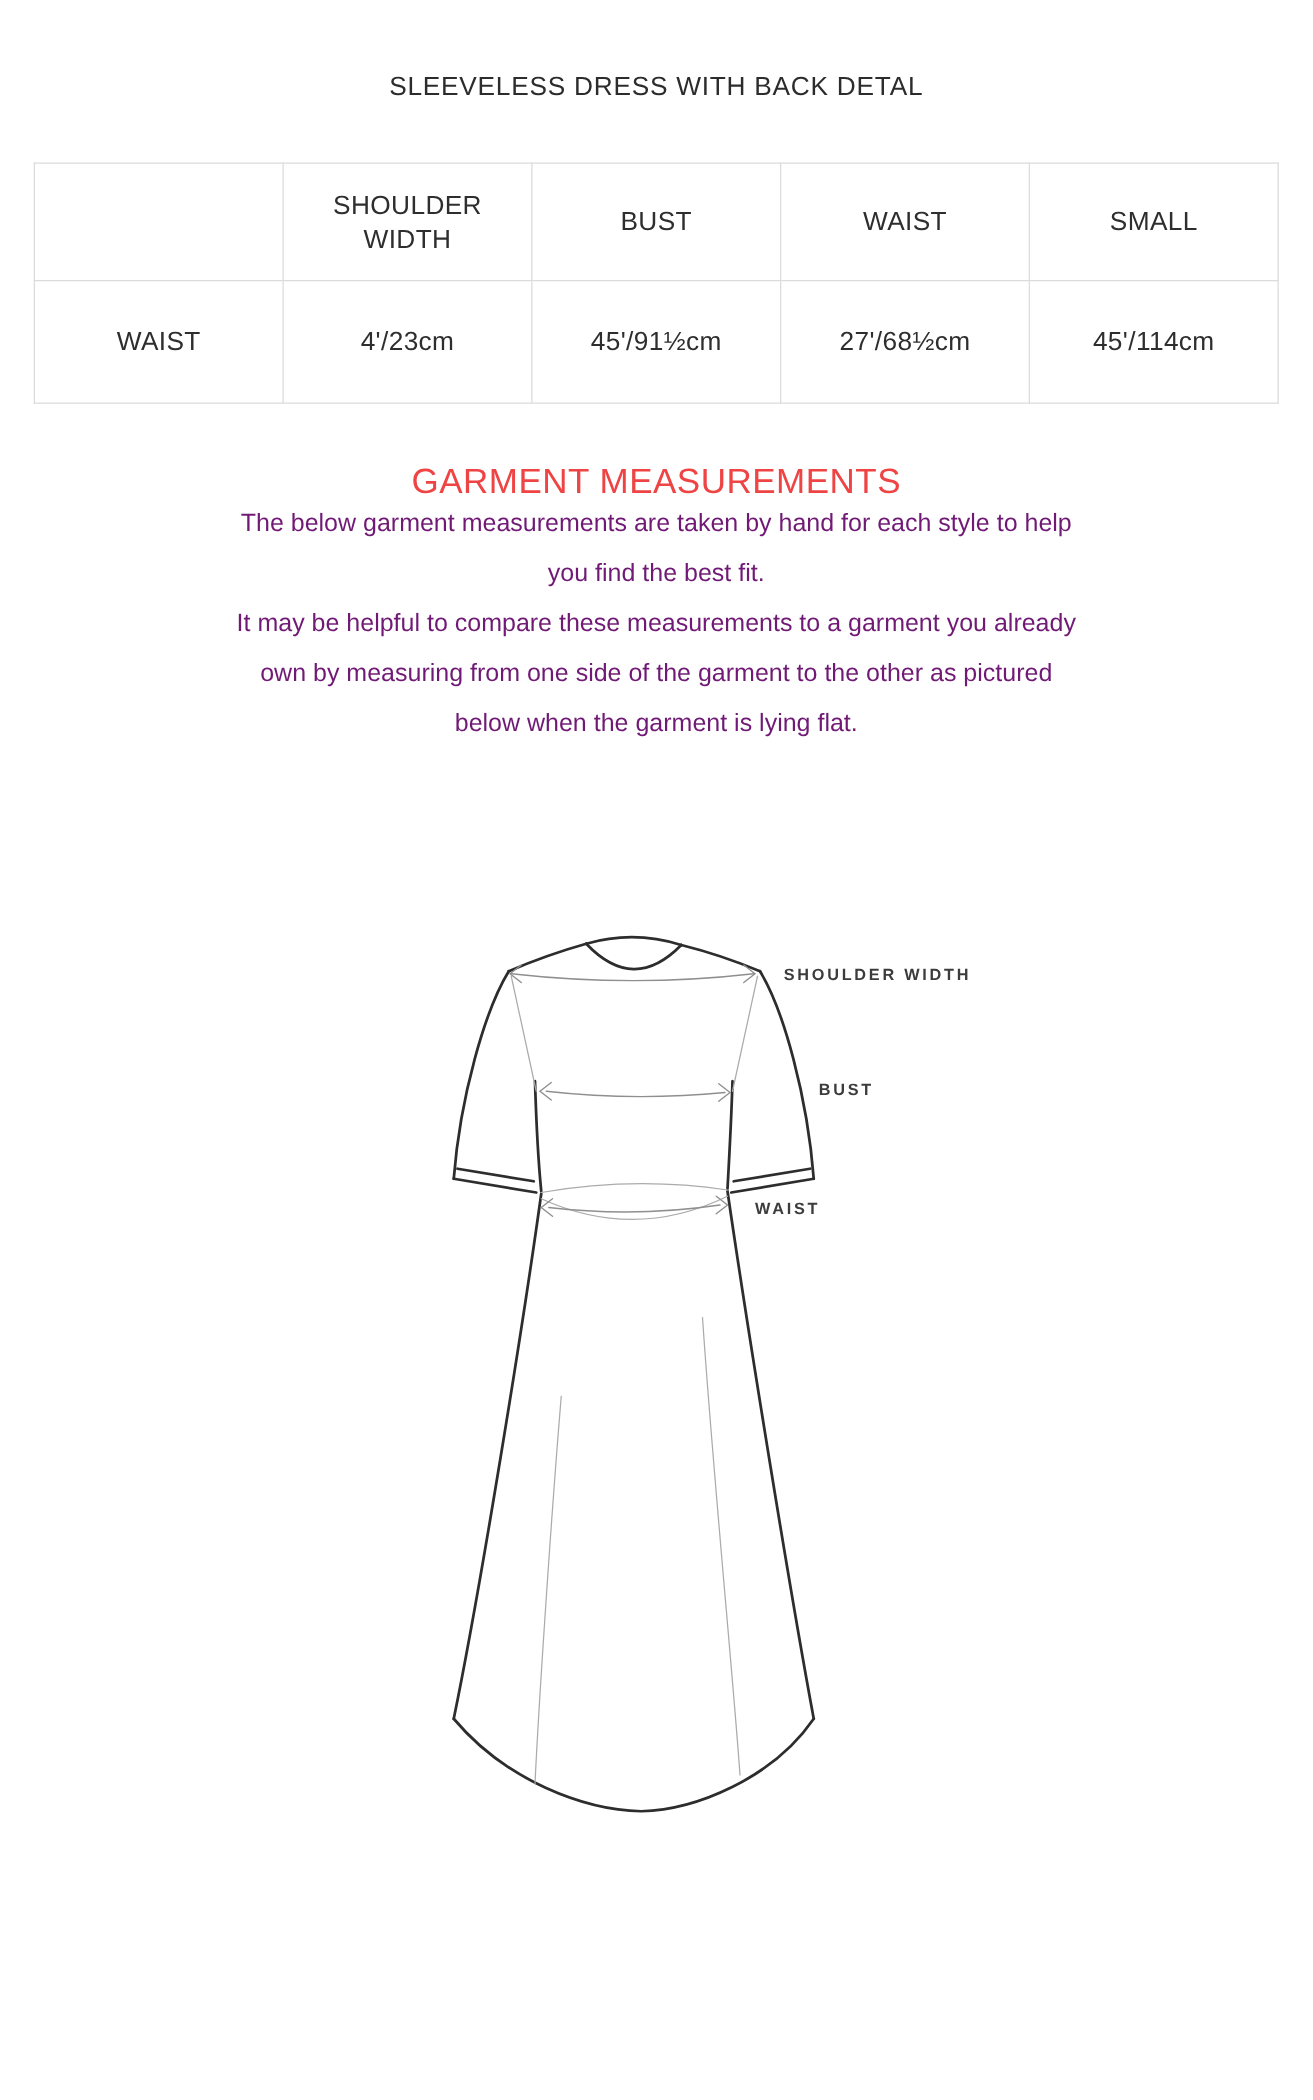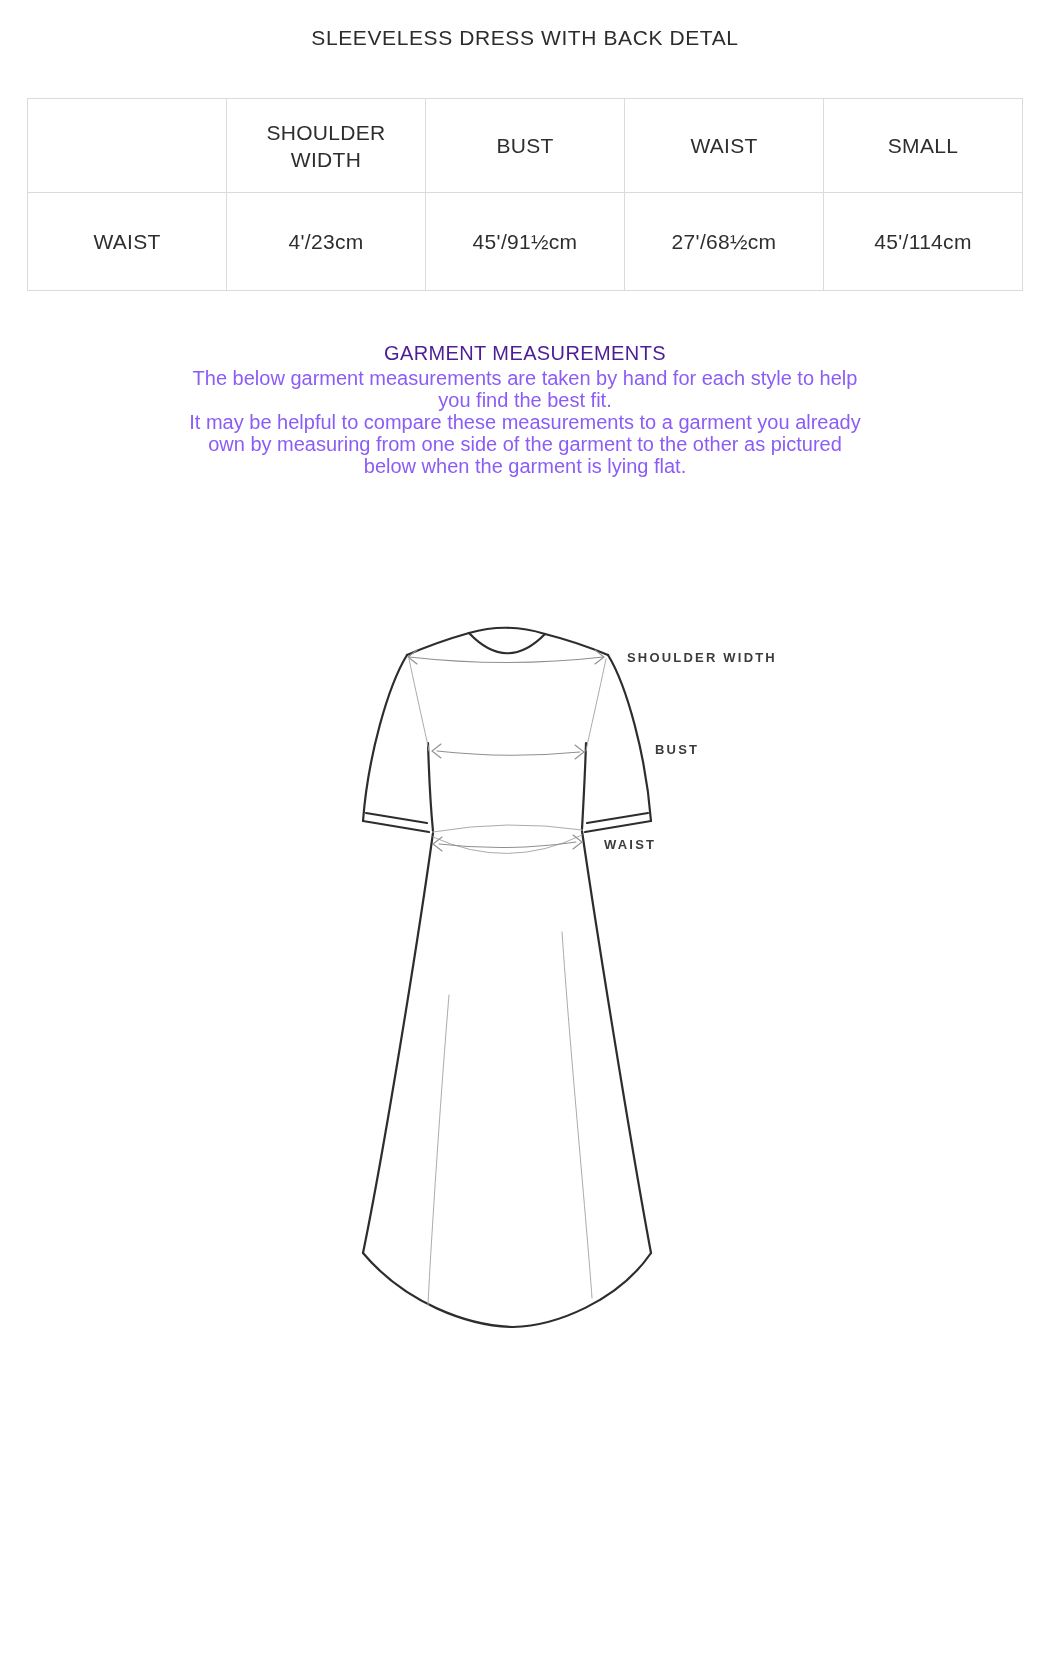--- a/index.html
+++ b/index.html
@@ -11,21 +11,21 @@
     color: #2e2e2e;
   }
   .page {
     width: 1050px;
     min-height: 1680px;
     background: #ffffff;
     overflow: hidden;
   }
   .page-title {
     margin: 0;
-    padding-top: 24px;
+    padding-top: 56px;
     text-align: center;
     font-size: 21px;
     font-weight: 400;
     letter-spacing: 0.6px;
     color: #2c2c2c;
     line-height: 28px;
   }
   table.size-table {
     border-collapse: collapse;
     table-layout: fixed;
@@ -44,32 +44,32 @@
   }
   .size-table thead tr { height: 94px; }
   .size-table tbody tr { height: 98px; }
   .size-table th { line-height: 27px; }
   .info-section {
     margin-top: 48px;
     text-align: center;
   }
   .info-heading {
     margin: 0;
-    font-size: 20px;
+    font-size: 28px;
     font-weight: 400;
     letter-spacing: 0.4px;
     line-height: 28px;
-    color: #4c1d95;
+    color: #ef4444;
   }
   .info-body {
     margin: 0 auto;
     width: 860px;
     font-size: 20px;
-    line-height: 22px;
-    color: #8b5cf6;
+    line-height: 40px;
+    color: #701a75;
     white-space: pre-line;
   }
   .diagram-wrap {
     margin-top: 134px;
   }
   .diagram-wrap svg { display: block; }
   .outline {
     fill: none;
     stroke: #2d2d2d;
     stroke-width: 2.2;

